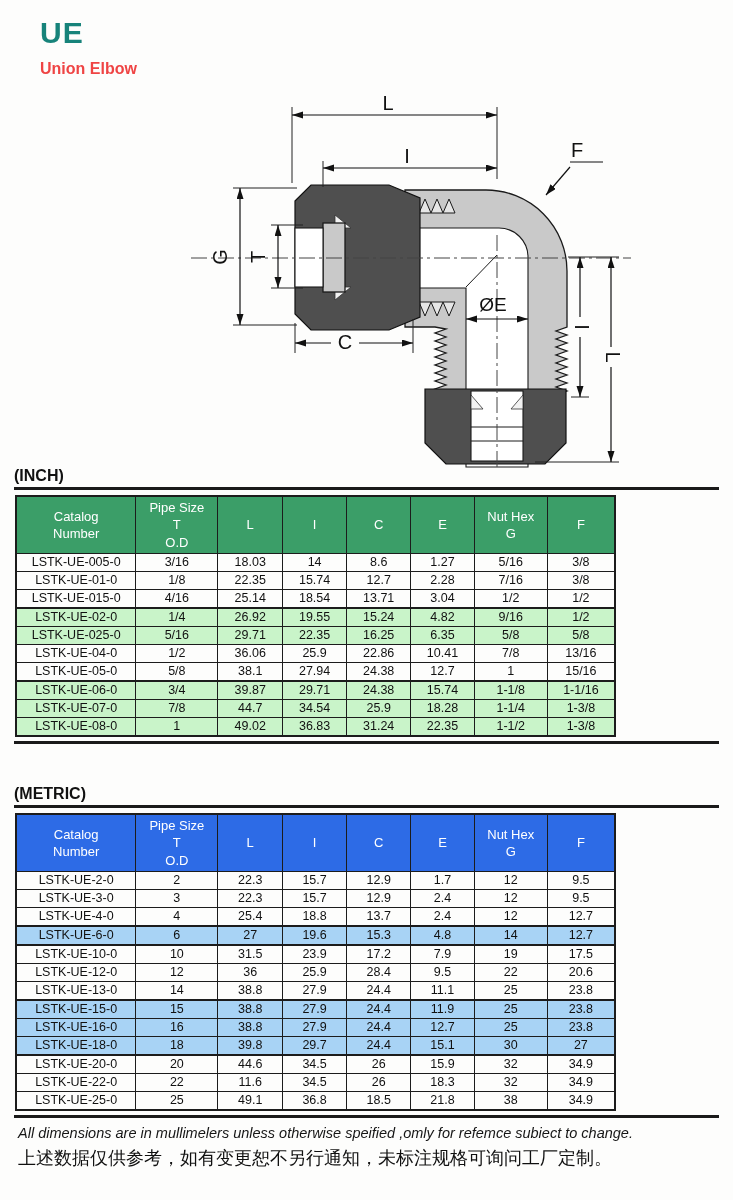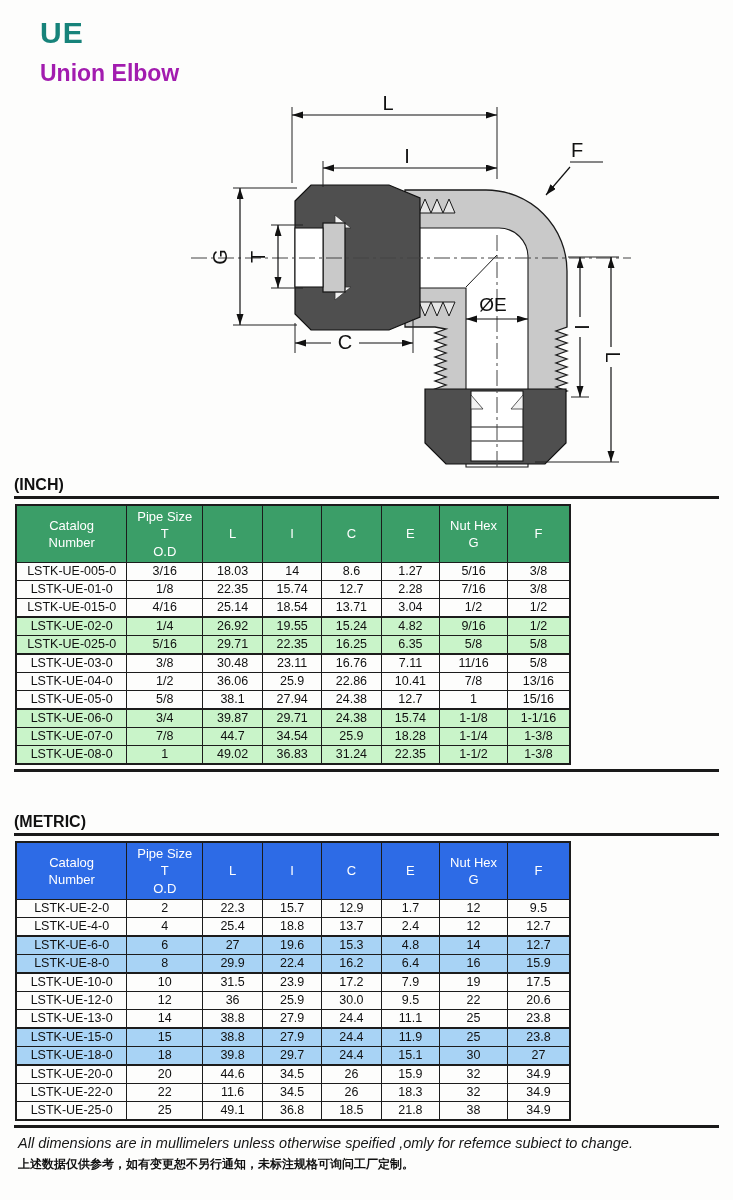--- a/index.html
+++ b/index.html
@@ -2,38 +2,38 @@
 <html style="--accent-teal: #17837A; --inch-header-bg: #3B9E68; --inch-row-highlight: #C9F4C9; --metric-header-bg: #2D6BE6; --metric-row-highlight: #A8D3F5; --table-border: #1C1C1C; --body-gray: #C9C9C9; --nut-dark: #4F4F4F;"><head>
 <meta charset="utf-8">
 <style>
   html,body{margin:0;padding:0;}
   body{
     width:733px;height:1200px;overflow:hidden;position:relative;
     background:#fdfdfc;color:#111;
     font-family:"Liberation Sans",sans-serif;
   }
   .page-title{margin:16px 0 0 40px;font-size:30px;font-weight:bold;letter-spacing:1px;color:var(--accent-teal,#17837a);}
-  .page-subtitle{margin:10px 0 0 40px;font-size:23px;font-weight:bold;color:#a21caf;}
+  .page-subtitle{margin:10px 0 0 40px;font-size:16px;font-weight:bold;color:#ef4444;}
   .diagram-wrap{position:absolute;left:183px;top:95px;width:550px;height:385px;}
   .spacer{height:389px;}
   .section-label{margin:0 0 2px 14px;font-size:16px;font-weight:bold;}
   .section-label.metric{margin-top:41px;}
   .rule{height:3px;background:#1a1a1a;width:705px;margin-left:14px;}
   .rule.below-table{margin-top:4px;}
-  .spec-table{border-collapse:collapse;table-layout:fixed;width:556px;margin:5px 0 0 15px;border:2px solid var(--table-border,#1c1c1c);}
+  .spec-table{border-collapse:collapse;table-layout:fixed;width:601px;margin:5px 0 0 15px;border:2px solid var(--table-border,#1c1c1c);}
   .spec-table th,.spec-table td{border:1px solid var(--table-border,#1c1c1c);text-align:center;padding:0;}
   .spec-table td{height:17px;line-height:17px;font-size:12.5px;white-space:nowrap;}
   .spec-table thead th{height:56px;color:#fff;font-weight:normal;font-size:13px;line-height:1.32;vertical-align:middle;}
   .inch thead th{background:var(--inch-header-bg,#3b9e68);}
   .metric thead th{background:var(--metric-header-bg,#2d6be6);}
   .inch tr.shaded td{background:var(--inch-row-highlight,#c9f4c9);}
   .metric tr.shaded td{background:var(--metric-row-highlight,#a8d3f5);}
   .spec-table tr.sep td{border-top:2px solid var(--table-border,#1c1c1c);}
   .foot-en{margin:7px 0 0 18px;font-size:14.5px;font-style:italic;color:#161616;}
-  .foot-zh{margin:5px 0 0 18px;font-size:12px;font-weight:bold;color:#101010;}
+  .foot-zh{margin:5px 0 0 18px;font-size:18px;font-weight:normal;color:#101010;}
   
   .fill-body{fill:var(--body-gray,#c9c9c9);stroke:#1a1a1a;stroke-width:1.3;}
   .fill-thread{fill:#e6e6e6;stroke:#1a1a1a;stroke-width:1;}
   .fill-nut{fill:var(--nut-dark,#4f4f4f);stroke:#111;stroke-width:1.2;}
   .fill-white{fill:#ffffff;stroke:#1a1a1a;stroke-width:1.1;}
   .wedge{fill:#f2f2f2;stroke:#333;stroke-width:0.8;}
   .thin{stroke:#1a1a1a;stroke-width:1;fill:none;}
   .cl{stroke:#444;stroke-width:1;fill:none;stroke-dasharray:16 4 3 4;}
   .dimline{stroke:#111;stroke-width:1.2;fill:none;}
   .ext{stroke:#222;stroke-width:1;fill:none;}
@@ -233,30 +233,20 @@
       <tr class="shaded">
         <td>LSTK-UE-025-0</td>
         <td>5/16</td>
         <td>29.71</td>
         <td>22.35</td>
         <td>16.25</td>
         <td>6.35</td>
         <td>5/8</td>
         <td>5/8</td>
       </tr>
-      <tr class="sep">
-        <td>LSTK-UE-03-0</td>
-        <td>3/8</td>
-        <td>30.48</td>
-        <td>23.11</td>
-        <td>16.76</td>
-        <td>7.11</td>
-        <td>11/16</td>
-        <td>5/8</td>
-      </tr>
       <tr>
         <td>LSTK-UE-04-0</td>
         <td>1/2</td>
         <td>36.06</td>
         <td>25.9</td>
         <td>22.86</td>
         <td>10.41</td>
         <td>7/8</td>
         <td>13/16</td>
       </tr>
@@ -346,65 +336,65 @@
         <td>LSTK-UE-2-0</td>
         <td>2</td>
         <td>22.3</td>
         <td>15.7</td>
         <td>12.9</td>
         <td>1.7</td>
         <td>12</td>
         <td>9.5</td>
       </tr>
       <tr>
+        <td>LSTK-UE-3-0</td>
+        <td>3</td>
+        <td>22.3</td>
+        <td>15.7</td>
+        <td>12.9</td>
+        <td>2.4</td>
+        <td>12</td>
+        <td>9.5</td>
+      </tr>
+      <tr>
         <td>LSTK-UE-4-0</td>
         <td>4</td>
         <td>25.4</td>
         <td>18.8</td>
         <td>13.7</td>
         <td>2.4</td>
         <td>12</td>
         <td>12.7</td>
       </tr>
       <tr class="shaded sep">
         <td>LSTK-UE-6-0</td>
         <td>6</td>
         <td>27</td>
         <td>19.6</td>
         <td>15.3</td>
         <td>4.8</td>
         <td>14</td>
         <td>12.7</td>
       </tr>
-      <tr class="shaded">
-        <td>LSTK-UE-8-0</td>
-        <td>8</td>
-        <td>29.9</td>
-        <td>22.4</td>
-        <td>16.2</td>
-        <td>6.4</td>
-        <td>16</td>
-        <td>15.9</td>
-      </tr>
       <tr class="sep">
         <td>LSTK-UE-10-0</td>
         <td>10</td>
         <td>31.5</td>
         <td>23.9</td>
         <td>17.2</td>
         <td>7.9</td>
         <td>19</td>
         <td>17.5</td>
       </tr>
       <tr>
         <td>LSTK-UE-12-0</td>
         <td>12</td>
         <td>36</td>
         <td>25.9</td>
-        <td>30.0</td>
+        <td>28.4</td>
         <td>9.5</td>
         <td>22</td>
         <td>20.6</td>
       </tr>
       <tr>
         <td>LSTK-UE-13-0</td>
         <td>14</td>
         <td>38.8</td>
         <td>27.9</td>
         <td>24.4</td>
@@ -416,20 +406,30 @@
         <td>LSTK-UE-15-0</td>
         <td>15</td>
         <td>38.8</td>
         <td>27.9</td>
         <td>24.4</td>
         <td>11.9</td>
         <td>25</td>
         <td>23.8</td>
       </tr>
       <tr class="shaded">
+        <td>LSTK-UE-16-0</td>
+        <td>16</td>
+        <td>38.8</td>
+        <td>27.9</td>
+        <td>24.4</td>
+        <td>12.7</td>
+        <td>25</td>
+        <td>23.8</td>
+      </tr>
+      <tr class="shaded">
         <td>LSTK-UE-18-0</td>
         <td>18</td>
         <td>39.8</td>
         <td>29.7</td>
         <td>24.4</td>
         <td>15.1</td>
         <td>30</td>
         <td>27</td>
       </tr>
       <tr class="sep">

